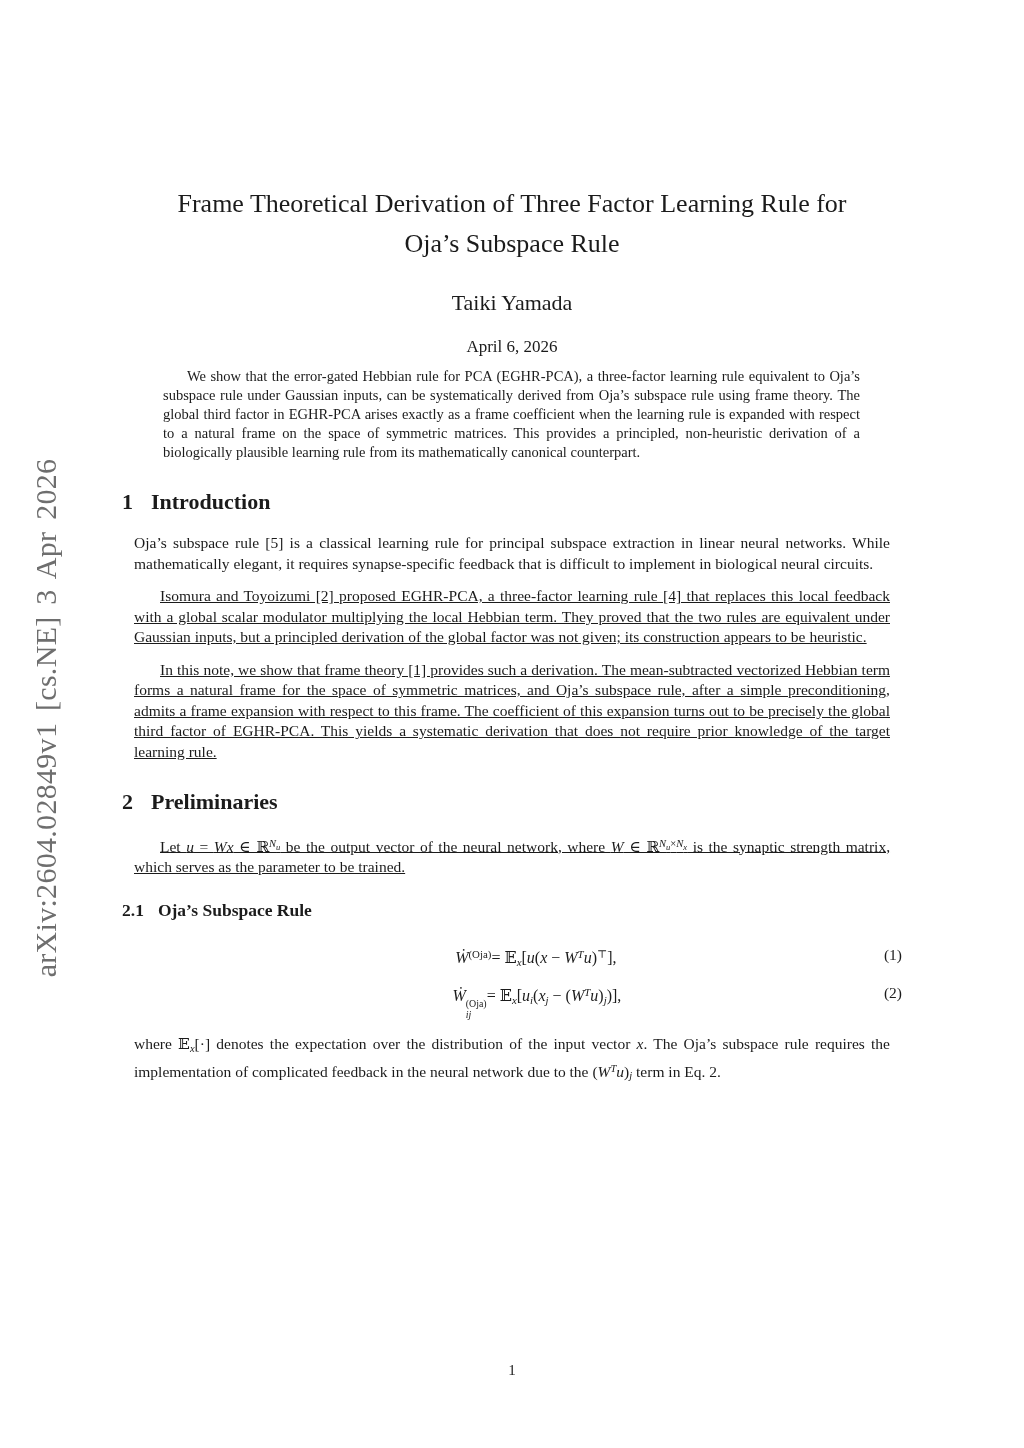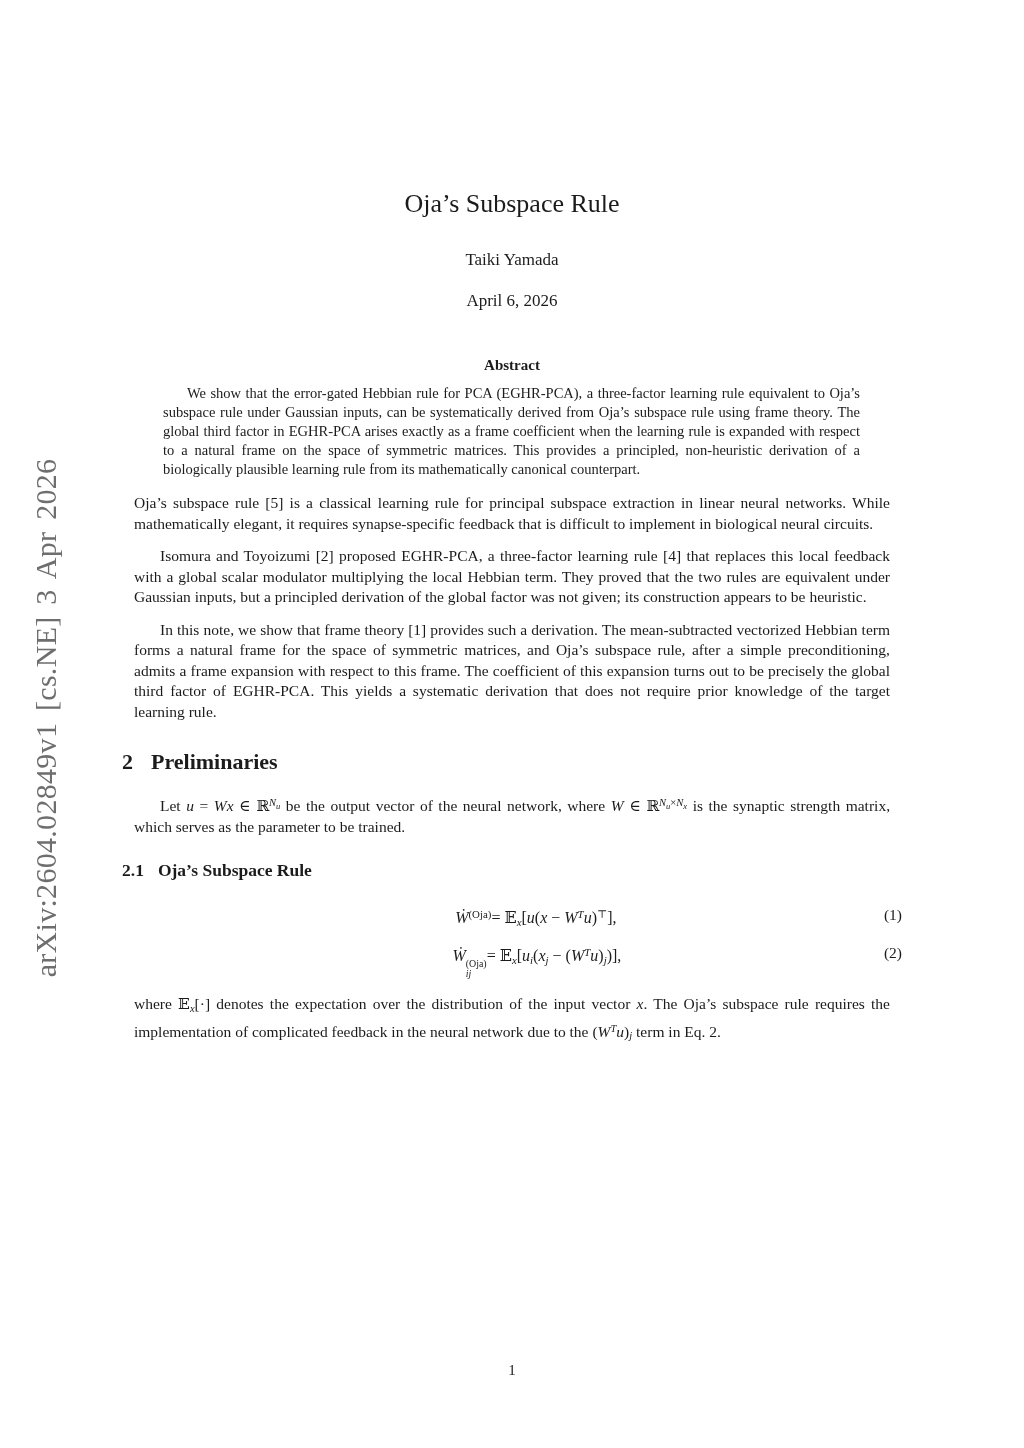--- a/index.html
+++ b/index.html
@@ -21,39 +21,39 @@
     word-spacing:4px;
     letter-spacing:0.3px;
   }
   .content{
     position:absolute;
     left:122px;top:0;
     width:780px;
   }
   .title-block{padding-top:184px;text-align:center;}
   .title-line{font-size:26px;line-height:40px;font-weight:normal;}
-  .author{margin-top:26px;text-align:center;font-size:17px;}
+  .author{margin-top:26px;text-align:center;font-size:22px;}
   .pdate{margin-top:21px;text-align:center;font-size:17px;}
   .abstract-heading{margin-top:46px;text-align:center;font-size:15px;font-weight:bold;}
   .abstract-text{
     margin:10px 42px 0 41px;
     font-size:14.5px;line-height:19px;
     text-align:justify;text-indent:24px;
   }
   .sec-heading{margin-top:27px;font-size:22px;font-weight:bold;line-height:26px;}
   .sec-heading .sec-num{margin-right:18px;}
   .subsec-heading{margin-top:22px;font-size:17.5px;font-weight:bold;line-height:22px;}
   .subsec-heading .sec-num{margin-right:14px;}
   .para{
     margin:12px;margin-top:14px;
     font-size:15.5px;line-height:20.5px;
     text-align:justify;
   }
   .para + .para{margin-top:2px;}
-  .ind{text-indent:26px;}
+  .ind{text-indent:26px;text-decoration:underline;}
   
   .m-r{font-style:normal;}
   .m-i{font-style:italic;}
   .m-sup,.m-supi{font-size:68%;vertical-align:0.45em;}
   .m-supi{font-style:italic;}
   .m-sub,.m-subi{font-size:68%;vertical-align:-0.25em;}
   .m-subi{font-style:italic;}
   .m-supsubi{font-size:55%;vertical-align:0.22em;font-style:italic;}
   .m-stack{
     display:inline-flex;flex-direction:column;align-items:flex-start;
@@ -79,29 +79,30 @@
 </head>
 <body>
 
 <div class="page">
 
   <div class="arxiv-stamp">arXiv:2604.02849v1 [cs.NE] 3 Apr 2026</div>
 
   <div class="content">
 
     <div class="title-block">
+      <div class="title-line">Frame Theoretical Derivation of Three Factor Learning Rule for</div>
       <div class="title-line">Oja’s Subspace Rule</div>
     </div>
 
     <div class="author">Taiki Yamada</div>
     <div class="pdate">April 6, 2026</div>
 
-    <div class="abstract-heading">Abstract</div>
     <p class="abstract-text">We show that the error-gated Hebbian rule for PCA (EGHR-PCA), a three-factor learning rule equivalent to Oja’s subspace rule under Gaussian inputs, can be systematically derived from Oja’s subspace rule using frame theory. The global third factor in EGHR-PCA arises exactly as a frame coefficient when the learning rule is expanded with respect to a natural frame on the space of symmetric matrices. This provides a principled, non-heuristic derivation of a biologically plausible learning rule from its mathematically canonical counterpart.</p>
 
+    <h2 class="sec-heading"><span class="sec-num">1</span><span>Introduction</span></h2>
 
     <p class="para">Oja’s subspace rule [5] is a classical learning rule for principal subspace extraction in linear neural networks. While mathematically elegant, it requires synapse-specific feedback that is difficult to implement in biological neural circuits.</p>
     <p class="para ind">Isomura and Toyoizumi [2] proposed EGHR-PCA, a three-factor learning rule [4] that replaces this local feedback with a global scalar modulator multiplying the local Hebbian term. They proved that the two rules are equivalent under Gaussian inputs, but a principled derivation of the global factor was not given; its construction appears to be heuristic.</p>
     <p class="para ind">In this note, we show that frame theory [1] provides such a derivation. The mean-subtracted vectorized Hebbian term forms a natural frame for the space of symmetric matrices, and Oja’s subspace rule, after a simple preconditioning, admits a frame expansion with respect to this frame. The coefficient of this expansion turns out to be precisely the global third factor of EGHR-PCA. This yields a systematic derivation that does not require prior knowledge of the target learning rule.</p>
 
     <h2 class="sec-heading"><span class="sec-num">2</span><span>Preliminaries</span></h2>
 
     <p class="para ind"><span class="m-r">Let </span><span class="m-i">u</span><span class="m-r"> = </span><span class="m-i">Wx</span><span class="m-r"> ∈ ℝ</span><span class="m-supi">N</span><span class="m-supsubi">u</span><span class="m-r"> be the output vector of the neural network, where </span><span class="m-i">W</span><span class="m-r"> ∈ ℝ</span><span class="m-supi">N</span><span class="m-supsubi">u</span><span class="m-sup">×</span><span class="m-supi">N</span><span class="m-supsubi">x</span><span class="m-r"> is the synaptic strength matrix, which serves as the parameter to be trained.</span></p>
 
     <h3 class="subsec-heading"><span class="sec-num">2.1</span><span>Oja’s Subspace Rule</span></h3>

